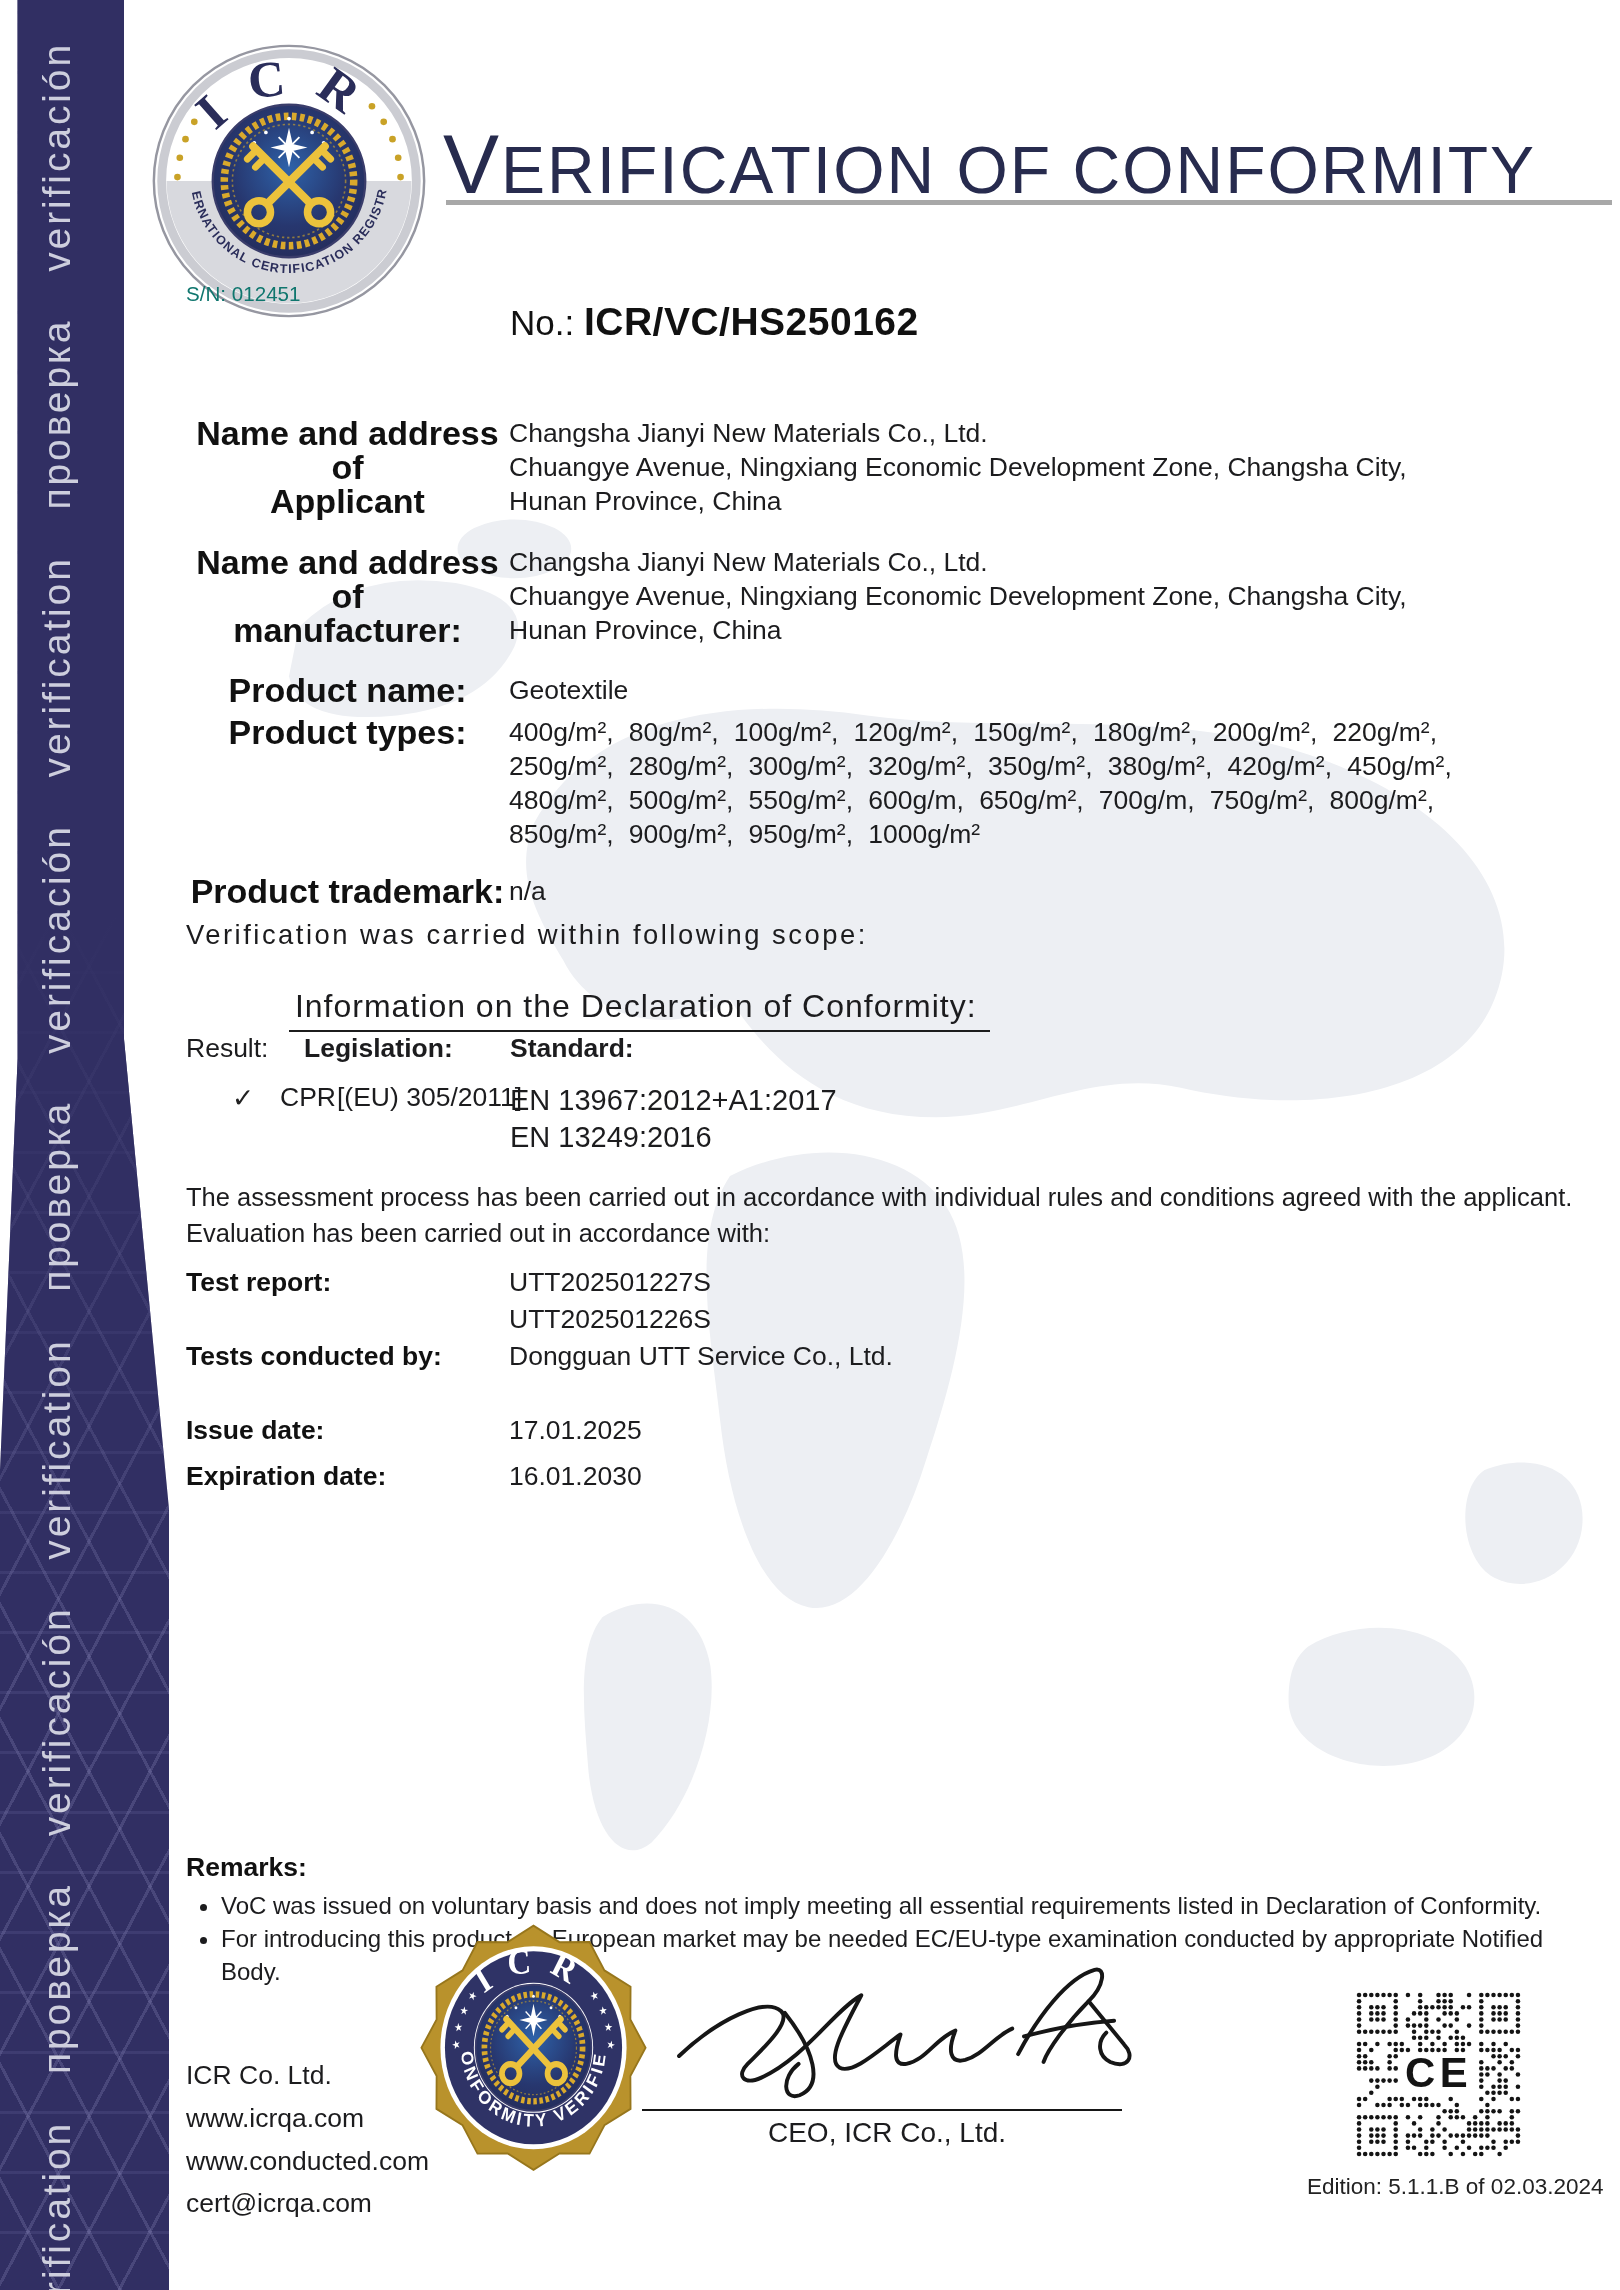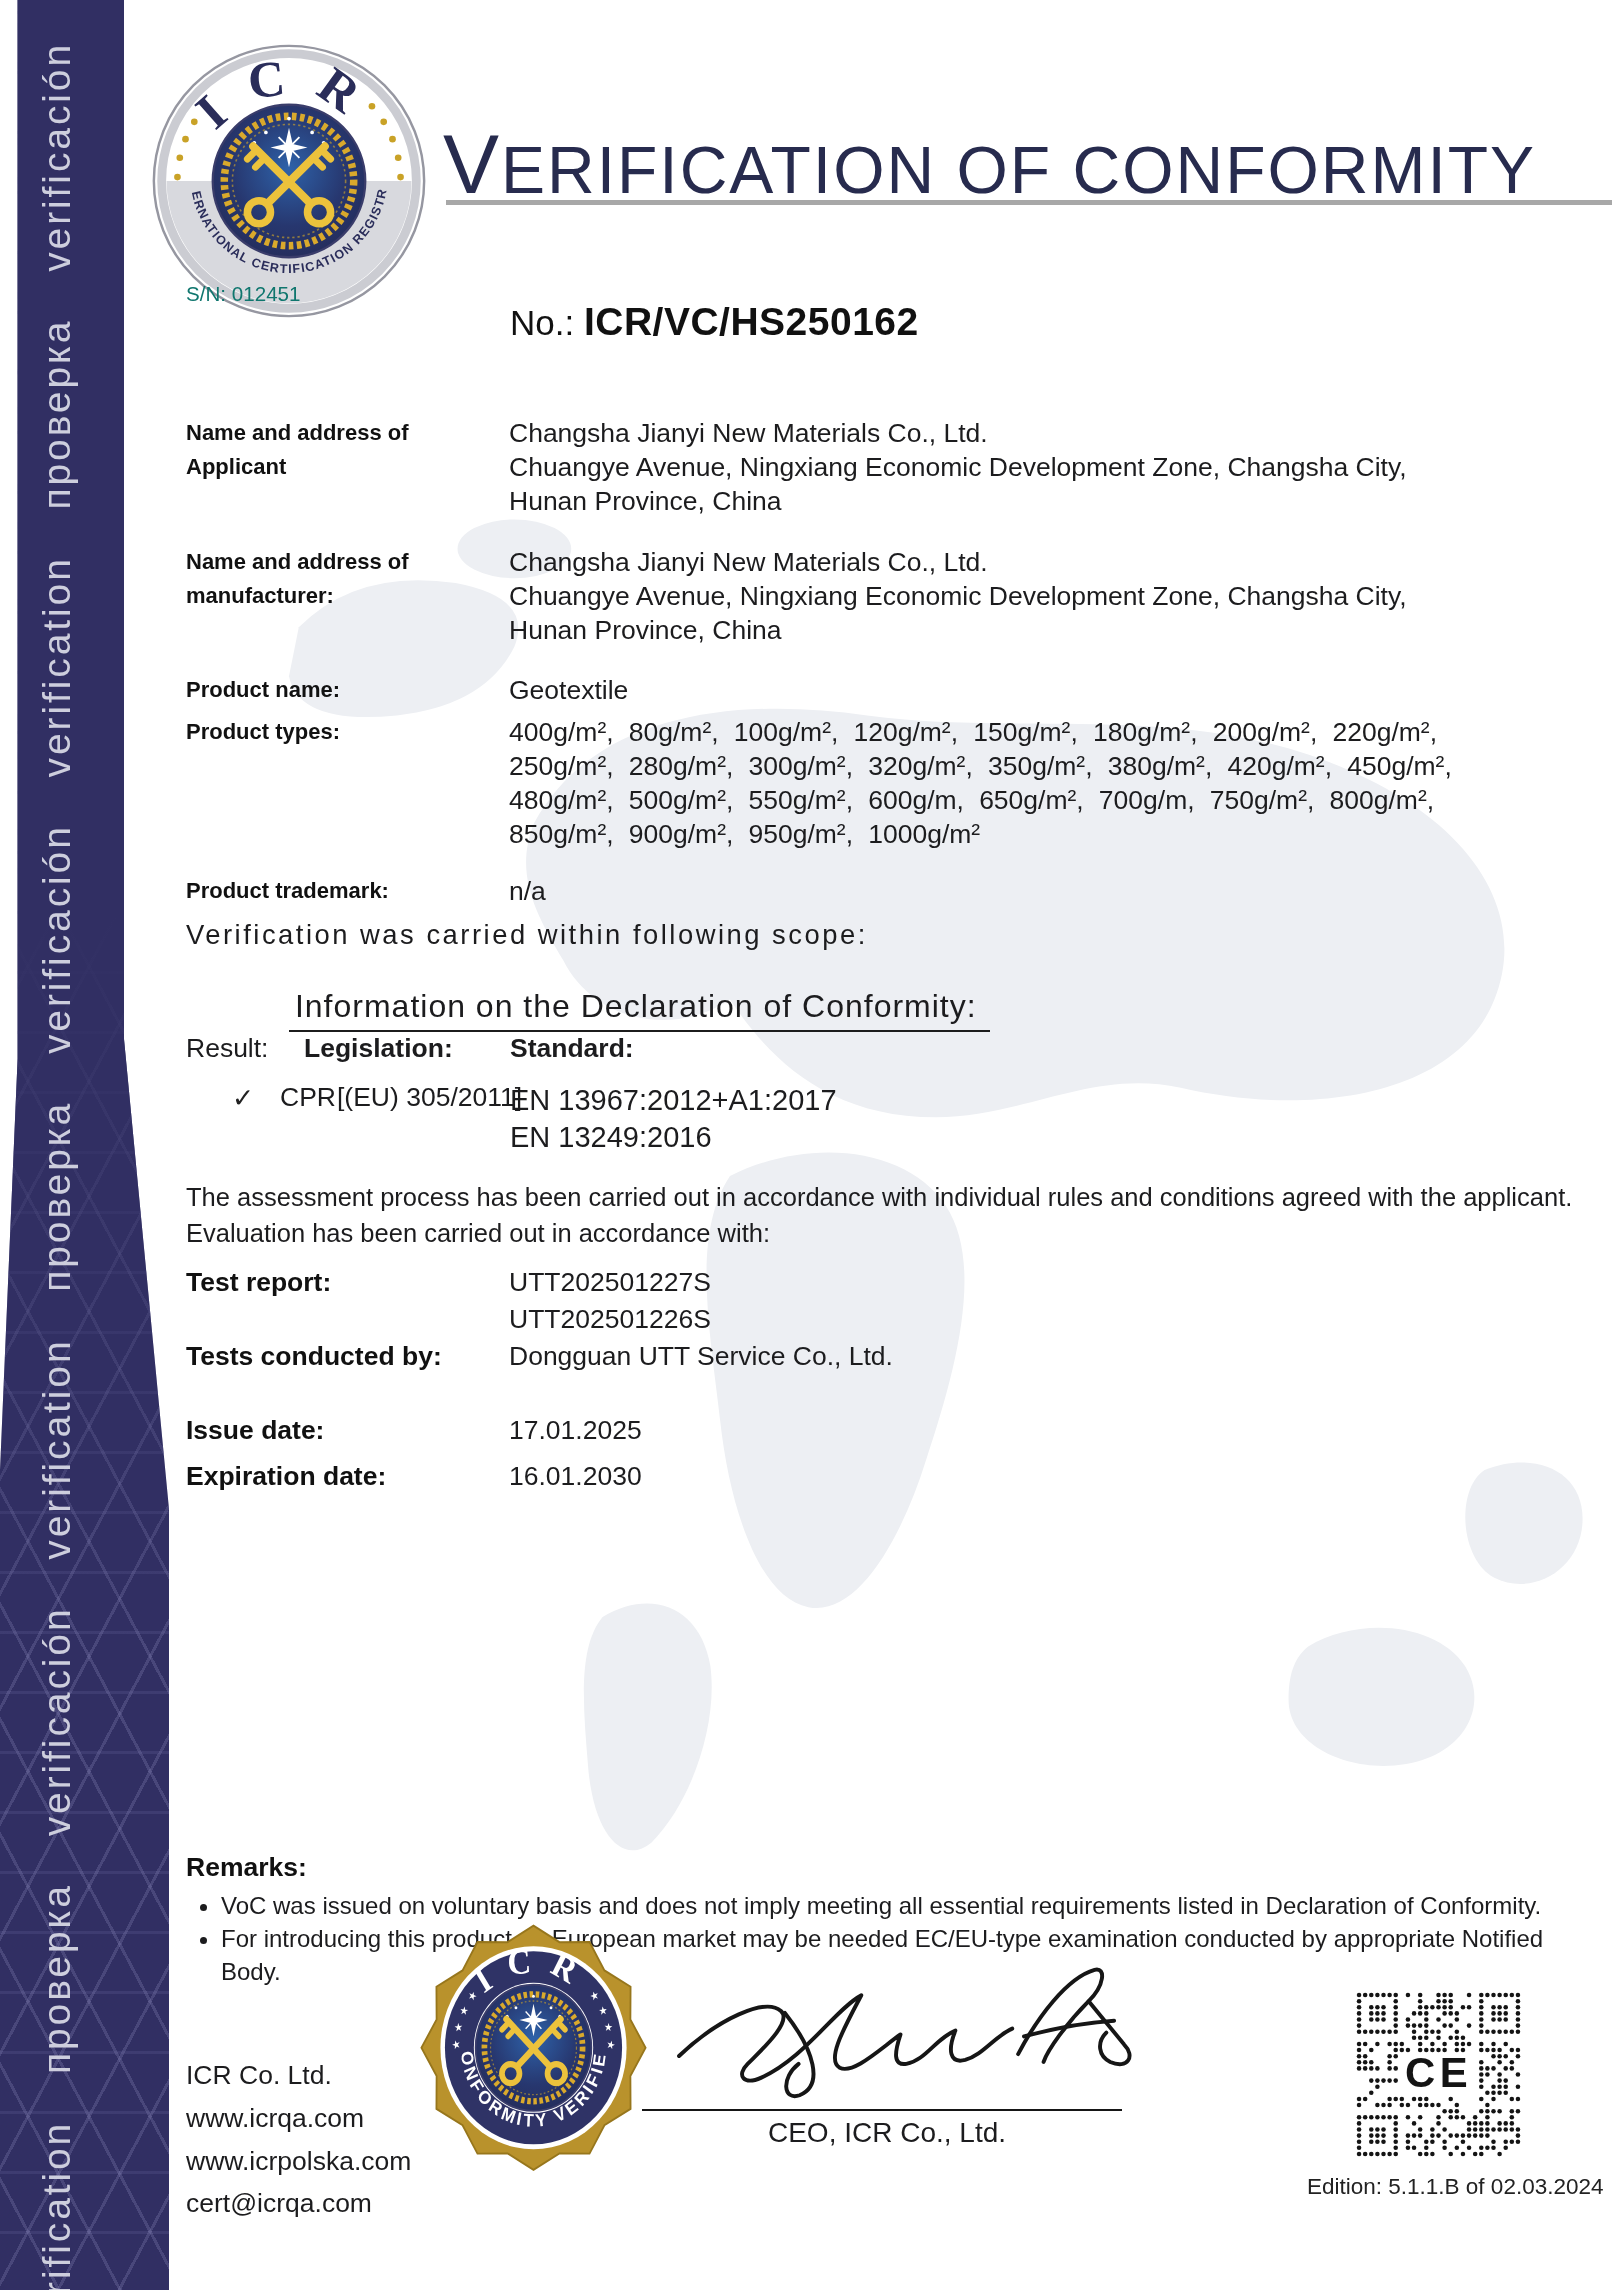--- a/index.html
+++ b/index.html
@@ -43,22 +43,22 @@
     position:absolute; left:446px; top:200px; width:1166px; height:4.9px;
     background:#a8a8a8; z-index:1;
   }
   .serial{ position:absolute; left:186px; top:282px; font-size:20.6px; color:#0f766e; z-index:1;}
   .cert-no{ position:absolute; left:510px; top:300px; font-size:35px; color:#111; z-index:1;}
   .cert-no b{ font-size:39px; letter-spacing:0.5px; }
   
   .fields{ position:absolute; left:186px; top:416px; width:1426px; z-index:1; }
   .frow{ display:flex; margin-bottom:26.5px; }
   .flabel{
-    width:323px; flex:0 0 323px; font-weight:bold; font-size:22px;
-    line-height:34px; white-space:pre-line; color:#111;
+    width:323px; flex:0 0 323px; font-weight:bold; font-size:34px;
+    line-height:34px; white-space:pre-line; color:#111;text-align:center;
   }
   .fvalue{ font-size:26.5px; line-height:34px; white-space:pre-line; }
   .frow:nth-child(3){ margin-bottom:7.8px; }
   .frow:nth-child(4) .fvalue{ word-spacing:7.8px; width:1103px; }
   .frow:nth-child(4){ margin-bottom:23.5px; }
   
   .scope{ position:absolute; left:186px; top:919px; font-size:27.4px; letter-spacing:2.5px; z-index:1; }
   .decl-header{
     position:absolute; left:289px; top:988px; font-size:32px; letter-spacing:1px;
     border-bottom:2.9px solid #1c1c1c; padding:0 13.7px 4.9px 5.9px; z-index:1;
@@ -283,21 +283,21 @@
       <path id="bArcB" d="M -80 0 A 80 80 0 0 0 80 0" fill="none"></path>
       <text font-size="18.5" font-weight="bold" fill="#ffffff" letter-spacing="3.2">
         <textPath href="#bArcB" startOffset="50%" text-anchor="middle">CONFORMITY VERIFIED</textPath>
       </text>
     </g>
   </svg>
 
   <div class="footer-left">
     <div>ICR Co. Ltd.</div>
     <div>www.icrqa.com</div>
-    <div>www.icrpolska.com</div>
+    <div>www.conducted.com</div>
     <div>cert@icrqa.com</div>
   </div>
 
   <div class="signature-block">
     <svg class="sig-svg" width="461" height="147" viewBox="0 0 470 150">
       <g fill="none" stroke="#161616" stroke-width="4" stroke-linecap="round" stroke-linejoin="round">
         <path d="M8,98 C48,60 96,38 112,52 C124,63 92,92 78,106 C66,118 74,128 92,120 C136,100 168,50 194,36 C176,70 158,102 172,110 C186,117 214,90 234,76 C228,94 226,108 240,106 C260,102 270,80 290,72 C282,92 284,106 300,102 C318,97 330,78 348,70"></path>
         <path d="M116,54 C146,92 156,128 131,138 C114,144 112,120 130,106"></path>
         <path d="M354,96 C374,58 404,18 432,10 C444,7 442,26 426,42 C404,64 384,92 380,104"></path>
         <path d="M426,42 L462,86 C474,98 466,112 448,104 C436,98 434,84 444,74"></path>

